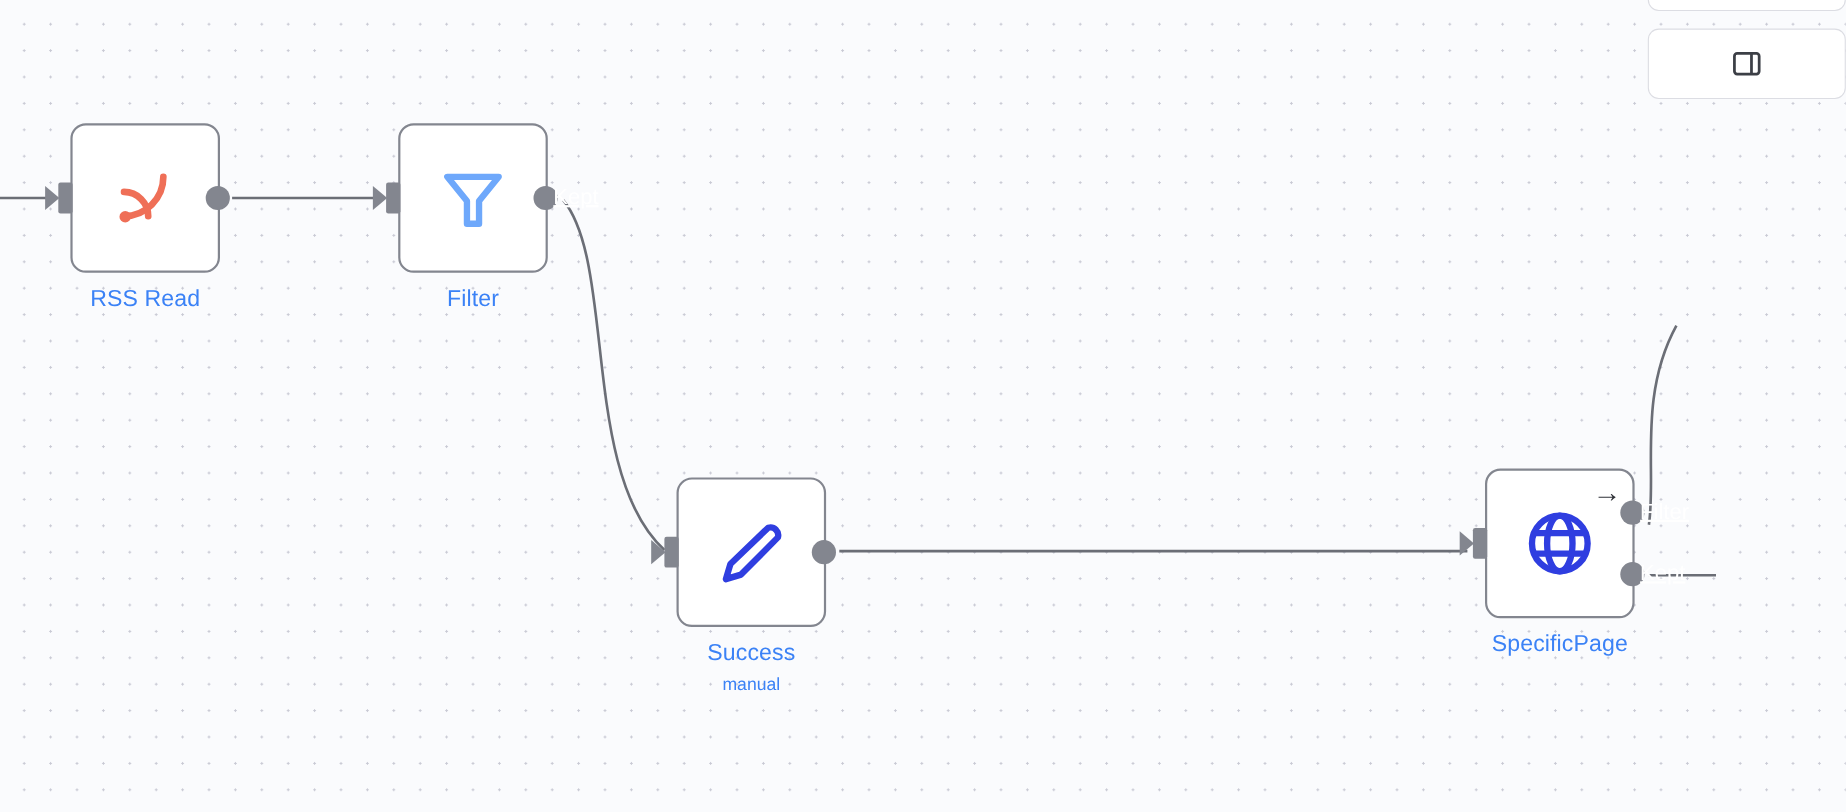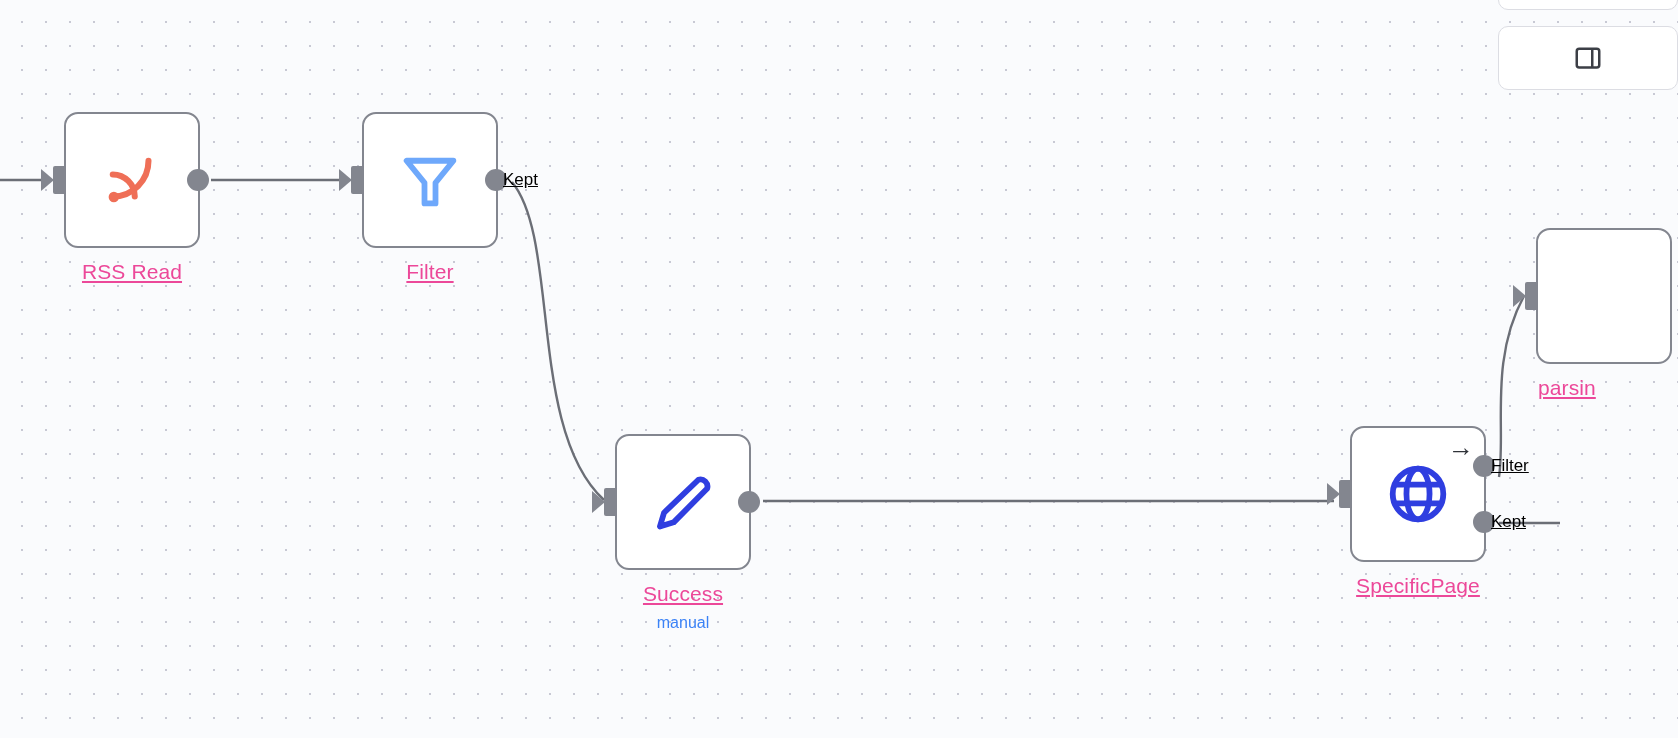--- a/index.html
+++ b/index.html
@@ -53,23 +53,22 @@
     justify-content: center;
   }
 
   .node-label {
     position: absolute;
     top: 146px;
     left: 50%;
     transform: translateX(-50%);
     white-space: nowrap;
     font-size: 21px;
-    color: #ec4899;
+    color: #3b82f6;
     letter-spacing: 0.1px;
-    text-decoration: underline;
   }
   .node-label.left-anchor {
     left: 0;
     transform: none;
   }
   .node-sublabel {
     position: absolute;
     top: 178px;
     left: 50%;
     transform: translateX(-50%);
@@ -112,22 +111,22 @@
     background: #83868f;
   }
   .port-out.upper { top: 29%; }
   .port-out.lower { top: 71%; }
 
   .port-label {
     position: absolute;
     left: 18px;
     top: 50%;
     transform: translateY(-50%);
-    font-size: 17px;
-    color: #000000;
+    font-size: 20px;
+    color: #ffffff;
     white-space: nowrap;
     text-decoration: underline;
   }
 
   .node-badge {
     position: absolute;
     top: 6px;
     right: 10px;
     font-size: 26px;
     line-height: 1;
@@ -219,24 +218,20 @@
     </svg>
     <div class="port-out upper">
       <span class="port-label">Filter</span>
     </div>
     <div class="port-out lower">
       <span class="port-label">Kept</span>
     </div>
     <div class="node-label">SpecificPage</div>
   </div>
 
-  <div class="node" id="node-parsing" style="left:1536px; top:228px;">
-    <div class="port-in"></div>
-    <div class="node-label left-anchor">parsin</div>
-  </div>
 
   <div class="tool-button" id="top-partial-button"></div>
 
   <div class="tool-button" id="panel-toggle-button">
     <svg width="30" height="30" viewBox="0 0 24 24" fill="none" stroke="#3c3f46" stroke-width="2">
       <rect x="3" y="4.5" width="18" height="15" rx="2"></rect>
       <line x1="15.4" y1="4.5" x2="15.4" y2="19.5"></line>
     </svg>
   </div>
 

